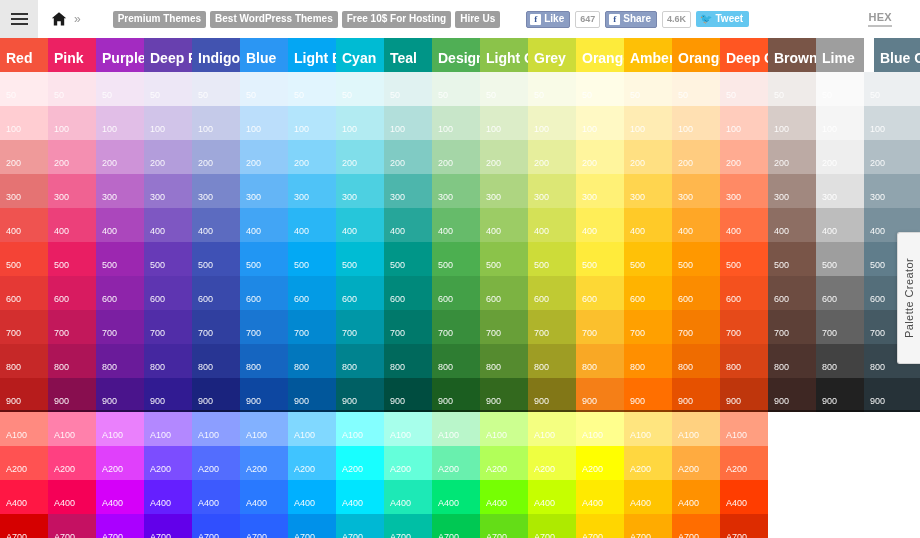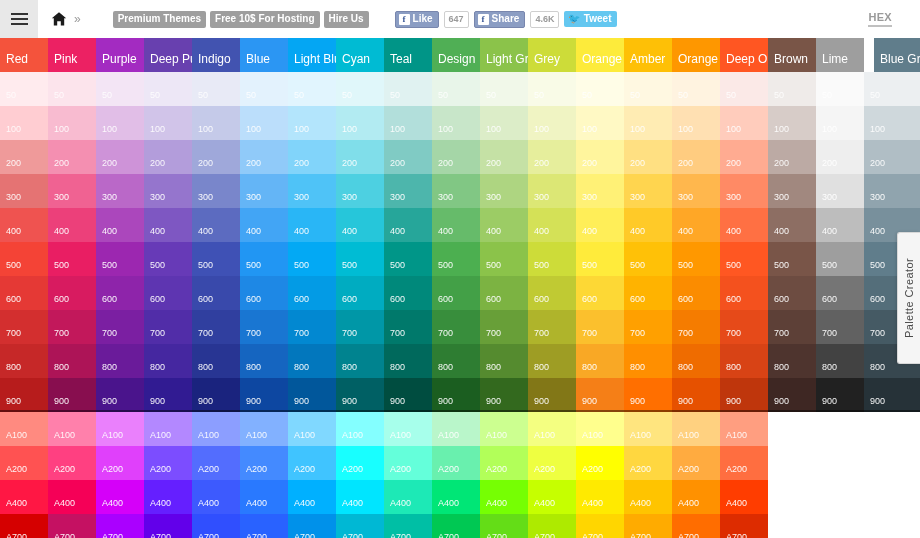--- a/index.html
+++ b/index.html
@@ -115,21 +115,21 @@
   .col:last-child { flex: 0 0 56px; width: 56px; }
   .cell {
     height: 34px; flex: 0 0 34px;
     position: relative; cursor: pointer;
   }
   .cell .lbl {
     position: absolute; left: 6px; bottom: 6px;
     font-size: 9px; line-height: 1; white-space: nowrap;
   }
   .cell.header .lbl {
-    bottom: 7px; font-weight: normal; font-size: 12px;
+    bottom: 7px; font-weight: bold; font-size: 14px;
   }
   .cell.sep900 { box-shadow: inset 0 -2px 0 rgba(0,0,0,.45); }
   .col .cell.blank { background: #ffffff; cursor: default; }
 
   
   #palette-tab {
     position: absolute; right: 0; top: 232px;
     width: 22px; height: 130px;
     background: #f5f5f5;
     border: 1px solid #d8d8d8; border-right: none;
@@ -163,20 +163,21 @@
       <svg viewBox="0 0 16 16" width="16" height="16" aria-hidden="true">
         <path fill="#1b1b1b" d="M8 1.2 0.8 7.2h2v7.2h3.4v-4.1h3.6v4.1h3.4V7.2h2z"></path>
       </svg>
     </div>
 
     <div id="sep-chevron">»</div>
 
 
     <div id="promo-links">
       <div class="promo">Premium Themes</div>
+      <div class="promo">Best WordPress Themes</div>
       <div class="promo">Free 10$ For Hosting</div>
       <div class="promo">Hire Us</div>
     </div>
 
     <div id="social-area">
       <div class="fb-btn">
         <span class="fb-glyph">f</span>
         <span>Like</span>
       </div>
       <div class="count-bubble">647</div>

